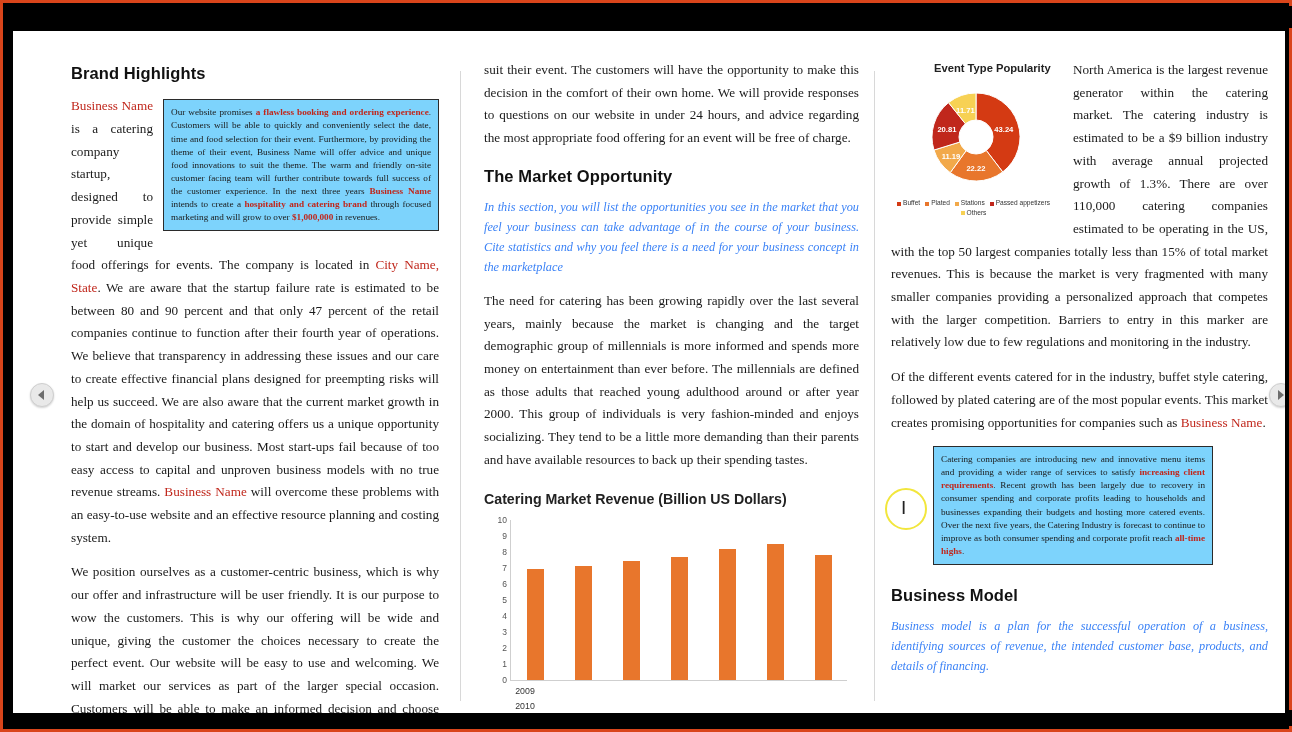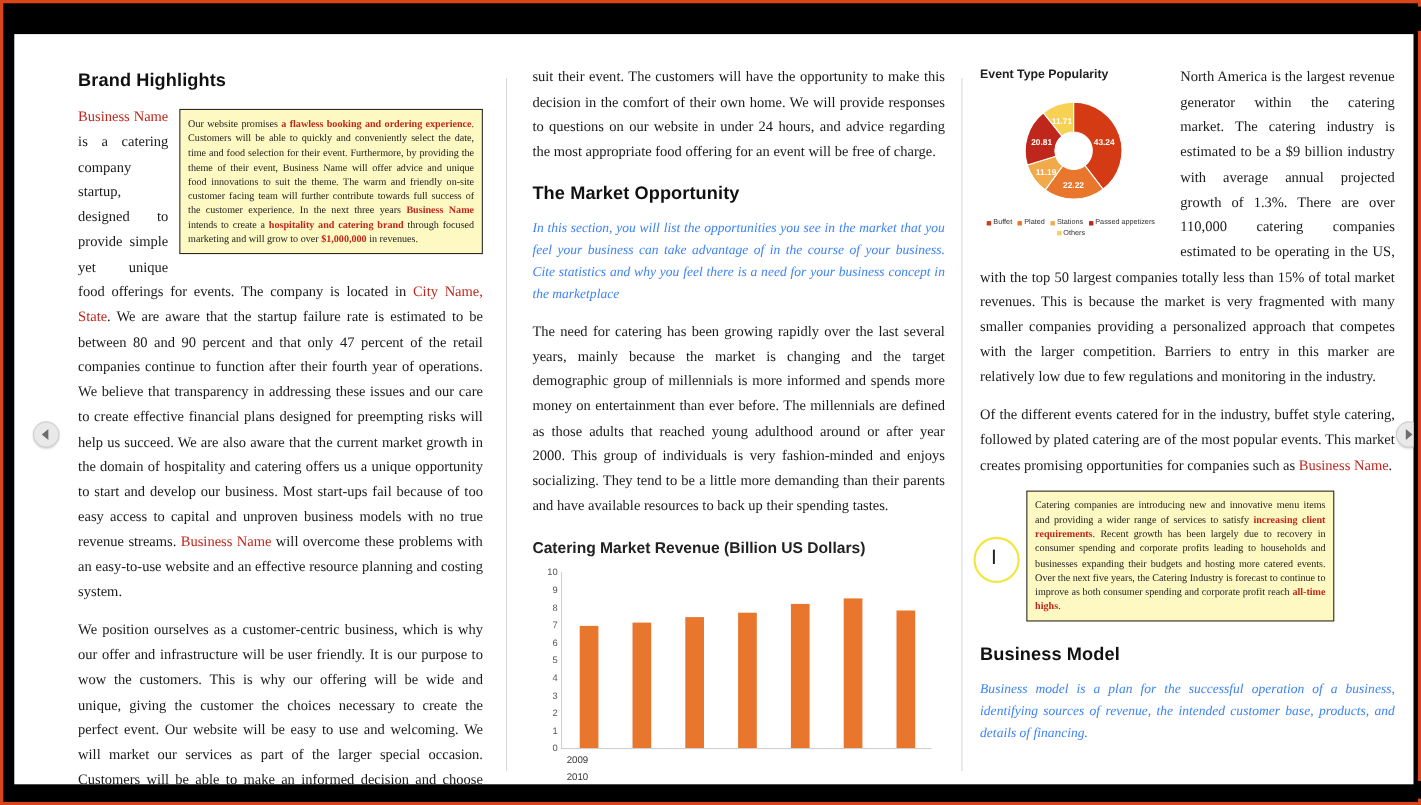--- a/index.html
+++ b/index.html
@@ -89,21 +89,21 @@
 
   
   .callout {
     border: 1px solid #2b2b2b;
     padding: 6px 7px 6px 7px;
     font-size: 9.2px;
     line-height: 1.42;
     color: #1a1a1a;
     text-align: justify;
     box-sizing: border-box;
-    background: #fef9c3;
+    background: #7dd3fc;
   }
   .callout .hl { color: #c0271c; font-weight: bold; }
   .callout-wrap-1 {
     float: right;
     width: 276px;
     margin: 4px 0 6px 10px;
   }
   .callout-2 {
     width: 280px;
     margin: 10px 0 12px 42px;
@@ -186,20 +186,21 @@
     float: left;
     width: 170px;
     margin: 0 12px 6px 0;
   }
   .donut-title {
     font-family: "Liberation Sans", sans-serif;
     font-size: 11.2px;
     font-weight: bold;
     color: #222;
     margin-bottom: 4px;
+    margin-left: 43px;
   }
   .donut-wrap { position: relative; width: 110px; height: 110px; margin: 0 auto; }
   .donut-wrap svg { display: block; }
   .donut-lbl {
     position: absolute;
     font-family: "Liberation Sans", sans-serif;
     font-size: 7.6px;
     font-weight: bold;
     color: #fff;
   }

